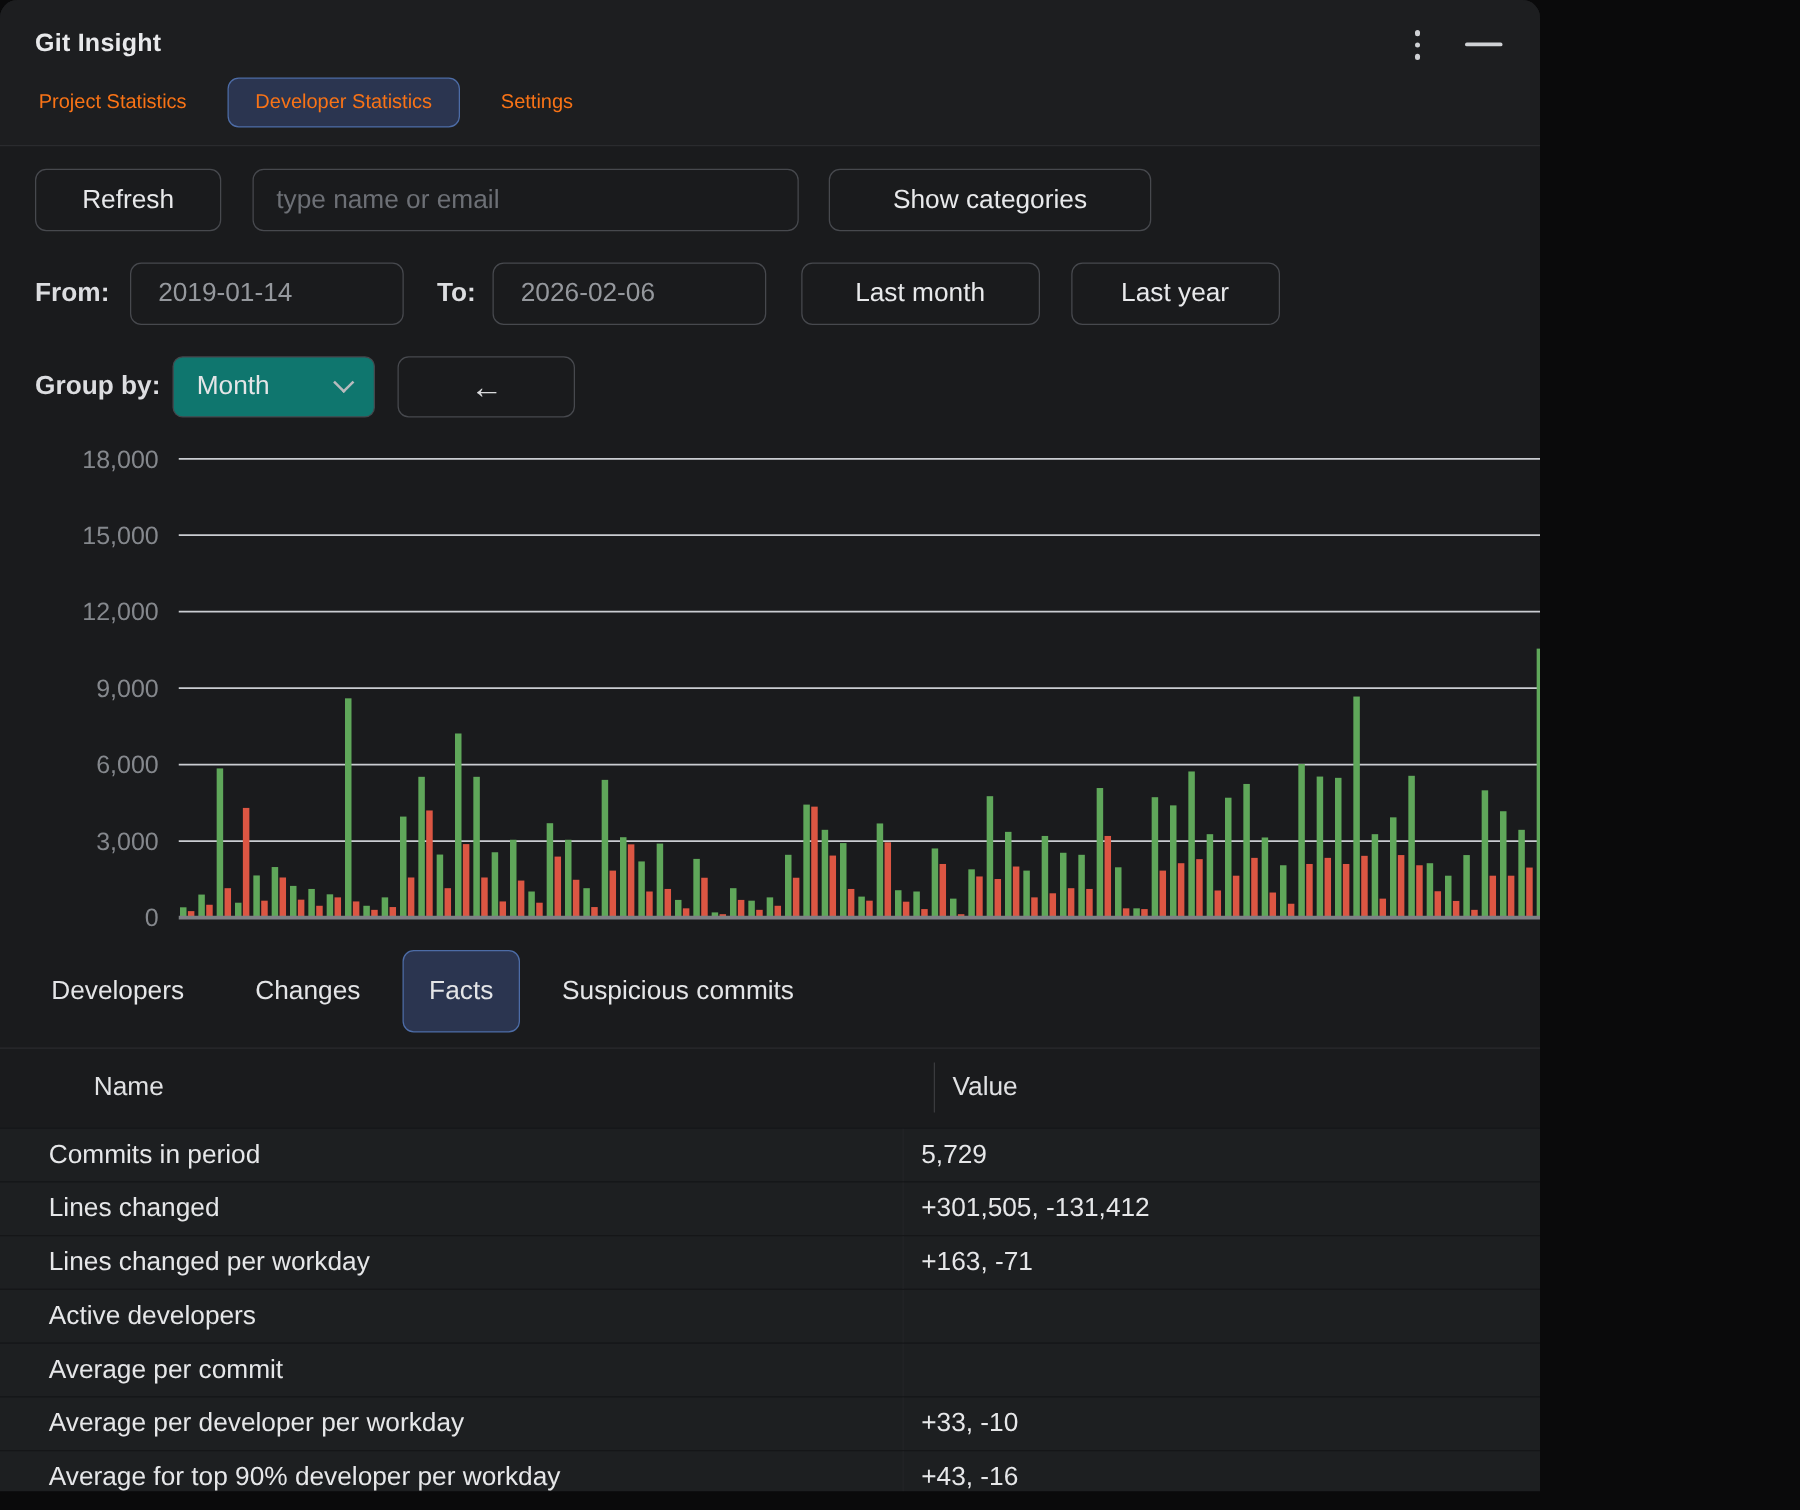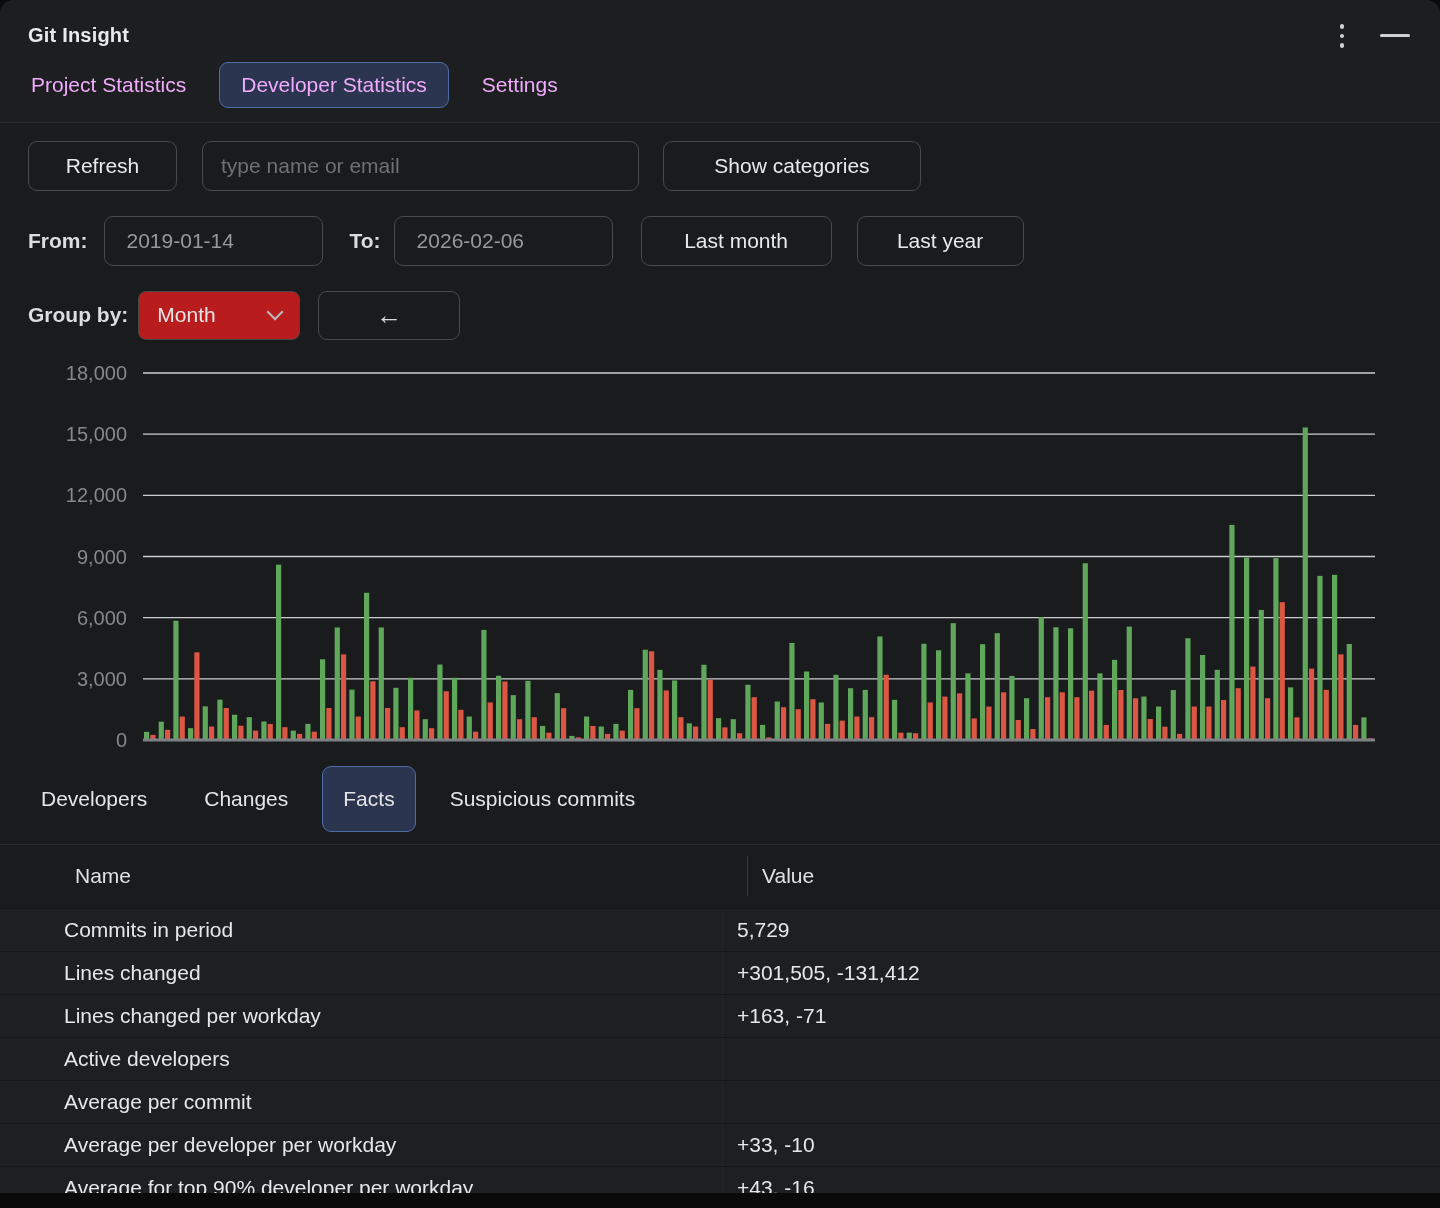--- a/index.html
+++ b/index.html
@@ -1,44 +1,44 @@
 <!DOCTYPE html>
 <html><head>
 <meta charset="utf-8">
 <style>
   html,body{margin:0;padding:0;background:#0a0a0b;}
   body{width:1440px;height:1208px;overflow:hidden;font-family:"Liberation Sans","DejaVu Sans",sans-serif;}
-  #app{position:relative;width:1440px;height:1208px;background:#1a1b1d;border-radius:14px 14px 0 0;color:#e8e9eb;overflow:hidden;}
+  #app{position:relative;width:1232px;height:1208px;background:#1a1b1d;border-radius:14px 14px 0 0;color:#e8e9eb;overflow:hidden;}
 
   
   .header{background:#1d1e20;border-bottom:1px solid #2a2b2e;padding:0 0 0 0;}
   .titlebar{display:flex;align-items:center;justify-content:space-between;padding:22px 28px 6px 28px;}
   .app-title{font-size:20px;font-weight:bold;letter-spacing:.2px;}
   .win-controls{display:flex;align-items:center;gap:30px;padding-right:2px;}
   .kebab{display:flex;flex-direction:column;gap:5px;cursor:pointer;padding:2px 6px;}
   .kebab i{width:4.5px;height:4.5px;border-radius:50%;background:#cfd1d4;}
   .minimize{width:30px;height:3px;background:#cfd1d4;border-radius:2px;cursor:pointer;}
 
   .nav-tabs{display:flex;align-items:center;gap:30px;padding:6px 28px 14px 28px;}
-  .nav-tab{font-size:21px;color:#f0abfc;padding:10px 2px;border:1.7px solid transparent;cursor:pointer;white-space:nowrap;}
+  .nav-tab{font-size:16px;color:#f97316;padding:10px 2px;border:1.7px solid transparent;cursor:pointer;white-space:nowrap;}
   .nav-tab.selected{background:#2b3550;border:1.7px solid #4d6ca6;border-radius:9px;padding:10px 21px;}
 
   
   .toolbar{padding:18px 28px 0 28px;}
   .trow{display:flex;align-items:center;margin-bottom:25px;}
   .btn{height:50px;border:1.5px solid #47494e;border-radius:9px;background:transparent;color:#e8e9eb;
        font-size:21px;display:flex;align-items:center;justify-content:center;box-sizing:border-box;cursor:pointer;
        font-family:"Liberation Sans","DejaVu Sans",sans-serif;}
   .tinput{height:50px;border:1.5px solid #47494e;border-radius:9px;background:transparent;color:#e8e9eb;
        font-size:21px;box-sizing:border-box;padding:0 18px;outline:none;
        font-family:"Liberation Sans","DejaVu Sans",sans-serif;}
   .tinput::placeholder{color:#6d7076;}
   .date-input{color:#95989d;width:219px;text-align:left;padding:0 0 0 22px;}
   .flabel{font-size:21px;color:#dcdde0;font-weight:bold;}
-  .select{height:49px;background:#b91c1c;border:1px solid #45474c;border-radius:8px;display:flex;
+  .select{height:49px;background:#0f766e;border:1px solid #45474c;border-radius:8px;display:flex;
           align-items:center;justify-content:space-between;box-sizing:border-box;padding:0 18px 0 18px;
           font-size:21px;color:#e4e5e7;cursor:pointer;}
   .chev{width:10px;height:10px;border-right:2.2px solid #b9bbbe;border-bottom:2.2px solid #b9bbbe;
         transform:rotate(45deg);margin-top:-6px;margin-left:16px;}
   .arrow-btn{width:142px;height:49px;font-size:26px;color:#d9dadc;}
 
   
   .chart-wrap{margin-top:22px;margin-left:28px;}
   .chart-wrap svg{display:block;}
 
@@ -48,21 +48,21 @@
   .view-tab.selected{background:#2b3550;border:1.7px solid #4d6ca6;border-radius:9px;padding:20px 20px;}
   .view-tab.first{margin-right:20px;}
 
   
   .table-section{margin-top:12px;border-top:1px solid #2a2b2e;}
   .thead{display:grid;grid-template-columns:723px 1fr;height:63px;align-items:center;font-size:21px;color:#e0e1e3;margin-left:25px;}
   .thead .hname{padding-left:50px;border-right:1px solid #3a3b3e;height:40px;display:flex;align-items:center;}
   .thead .hvalue{padding-left:14px;height:40px;display:flex;align-items:center;}
   .trowd{display:grid;grid-template-columns:723px 1fr;height:42px;background:#1d1f21;border-top:1px solid #151618;
          font-size:21px;color:#e6e7e9;}
-  .trowd .cname{padding-left:64px;display:flex;align-items:center;border-right:1px solid #232427;}
+  .trowd .cname{padding-left:39px;display:flex;align-items:center;border-right:1px solid #232427;}
   .trowd .cvalue{padding-left:14px;display:flex;align-items:center;}
   .bottom-strip{position:absolute;left:0;bottom:0;width:100%;height:15px;background:#0a0a0b;}
 </style>
 </head>
 <body>
 
 <div id="app">
 
   <div class="header">
     <div class="titlebar">

